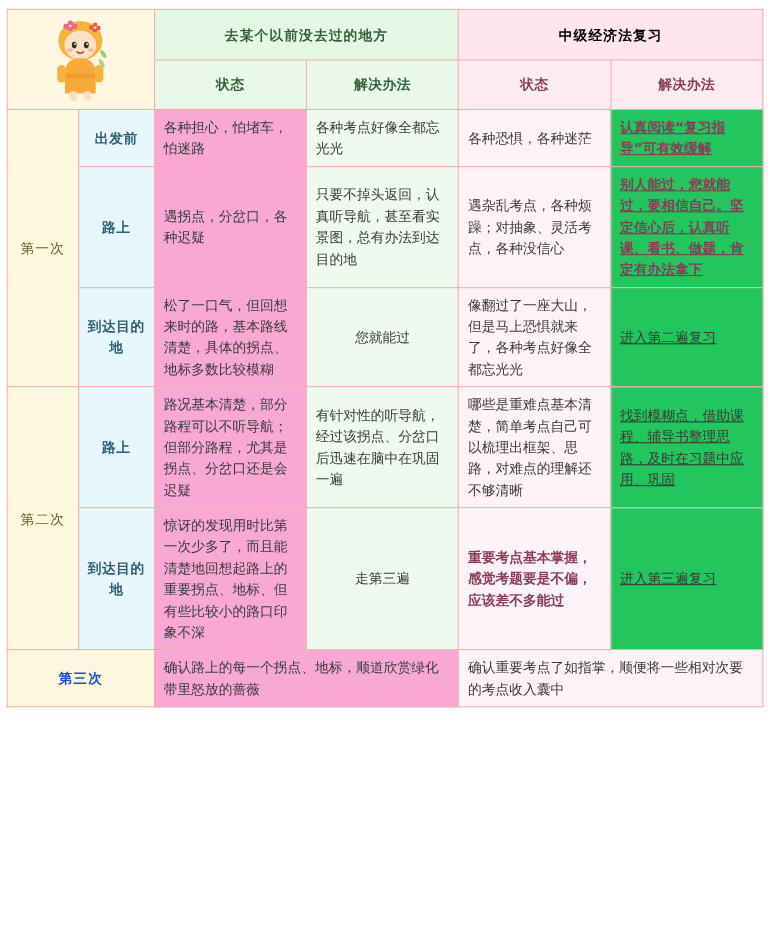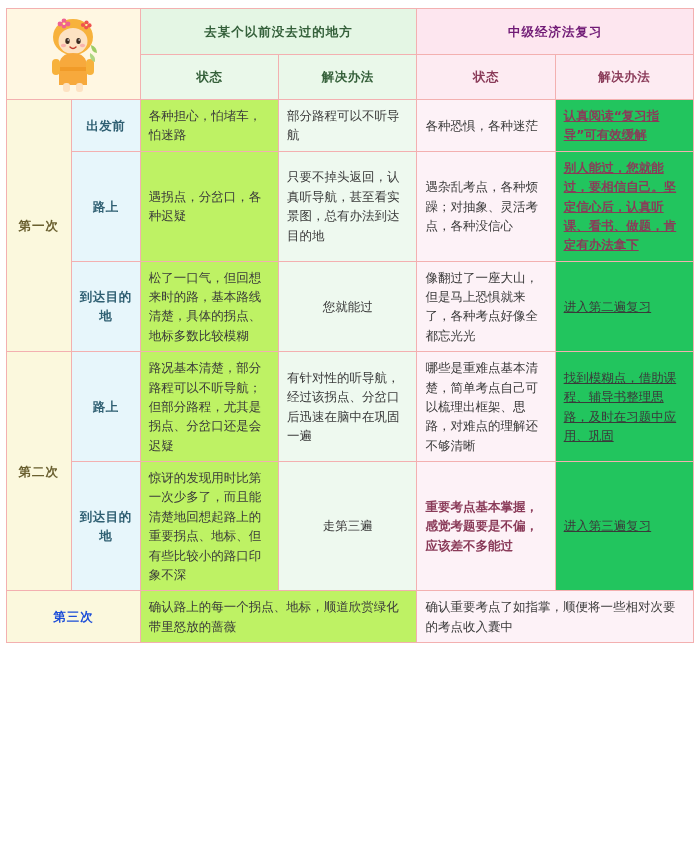--- a/index.html
+++ b/index.html
@@ -48,49 +48,49 @@
     text-align: center;
     padding: 4px;
   }
   .grp-head {
     text-align: center;
     font-weight: bold;
     font-size: 13.5px;
     letter-spacing: 1px;
   }
   .grp-head.green { background: #e4f6e4; color: #34603a; }
-  .grp-head.pink  { background: #fde6ef; color: #701a75; }
+  .grp-head.pink  { background: #fde6ef; color: #000000; }
   .sub-head {
     text-align: center;
     font-weight: bold;
     font-size: 13px;
     letter-spacing: .5px;
     margin-left: 35px;
   }
   .sub-head.green { background: #eaf8ea; color: #35603a; }
   .sub-head.pink  { background: #fdebf2; color: #8a3b59; }
 
   
   .rowlabel {
     text-align: center;
-    font-weight: bold;
+    font-weight: normal;
     font-size: 13px;
     background: #fbf8dd;
     color: #6a6030;
     letter-spacing: 1px;
   }
   .stagelabel {
     text-align: center;
     font-weight: bold;
     font-size: 12.5px;
     background: #e7f6fb;
     color: #2f5f72;
     letter-spacing: .5px;
   }
-  .cell-green-a { background: #bef264; }
+  .cell-green-a { background: #f9a8d4; }
   .cell-green-b { background: #eef9ef; }
   .cell-pink-a  { background: #fdf2f7; }
   .cell-pink-b  { background: #22c55e; text-decoration: underline; }
   .strong { font-weight: bold; color: #8a3b59; }
   .center { text-align: center; }
   .lastrow-label {
     text-align: center;
     font-weight: bold;
     font-size: 13px;
     background: #fbf8dd;
@@ -174,21 +174,21 @@
       <td class="sub-head green">状态</td>
       <td class="sub-head green">解决办法</td>
       <td class="sub-head pink">状态</td>
       <td class="sub-head pink">解决办法</td>
     </tr>
 
     <tr>
       <td class="rowlabel" rowspan="3">第一次</td>
       <td class="stagelabel">出发前</td>
       <td class="cell-green-a">各种担心，怕堵车，怕迷路</td>
-      <td class="cell-green-b">部分路程可以不听导航</td>
+      <td class="cell-green-b">各种考点好像全都忘光光</td>
       <td class="cell-pink-a">各种恐惧，各种迷茫</td>
       <td class="cell-pink-b strong">认真阅读“复习指导”可有效缓解</td>
     </tr>
     <tr>
       <td class="stagelabel">路上</td>
       <td class="cell-green-a">遇拐点，分岔口，各种迟疑</td>
       <td class="cell-green-b">只要不掉头返回，认真听导航，甚至看实景图，总有办法到达目的地</td>
       <td class="cell-pink-a">遇杂乱考点，各种烦躁；对抽象、灵活考点，各种没信心</td>
       <td class="cell-pink-b strong">别人能过，您就能过，要相信自己。坚定信心后，认真听课、看书、做题，肯定有办法拿下</td>
     </tr>

